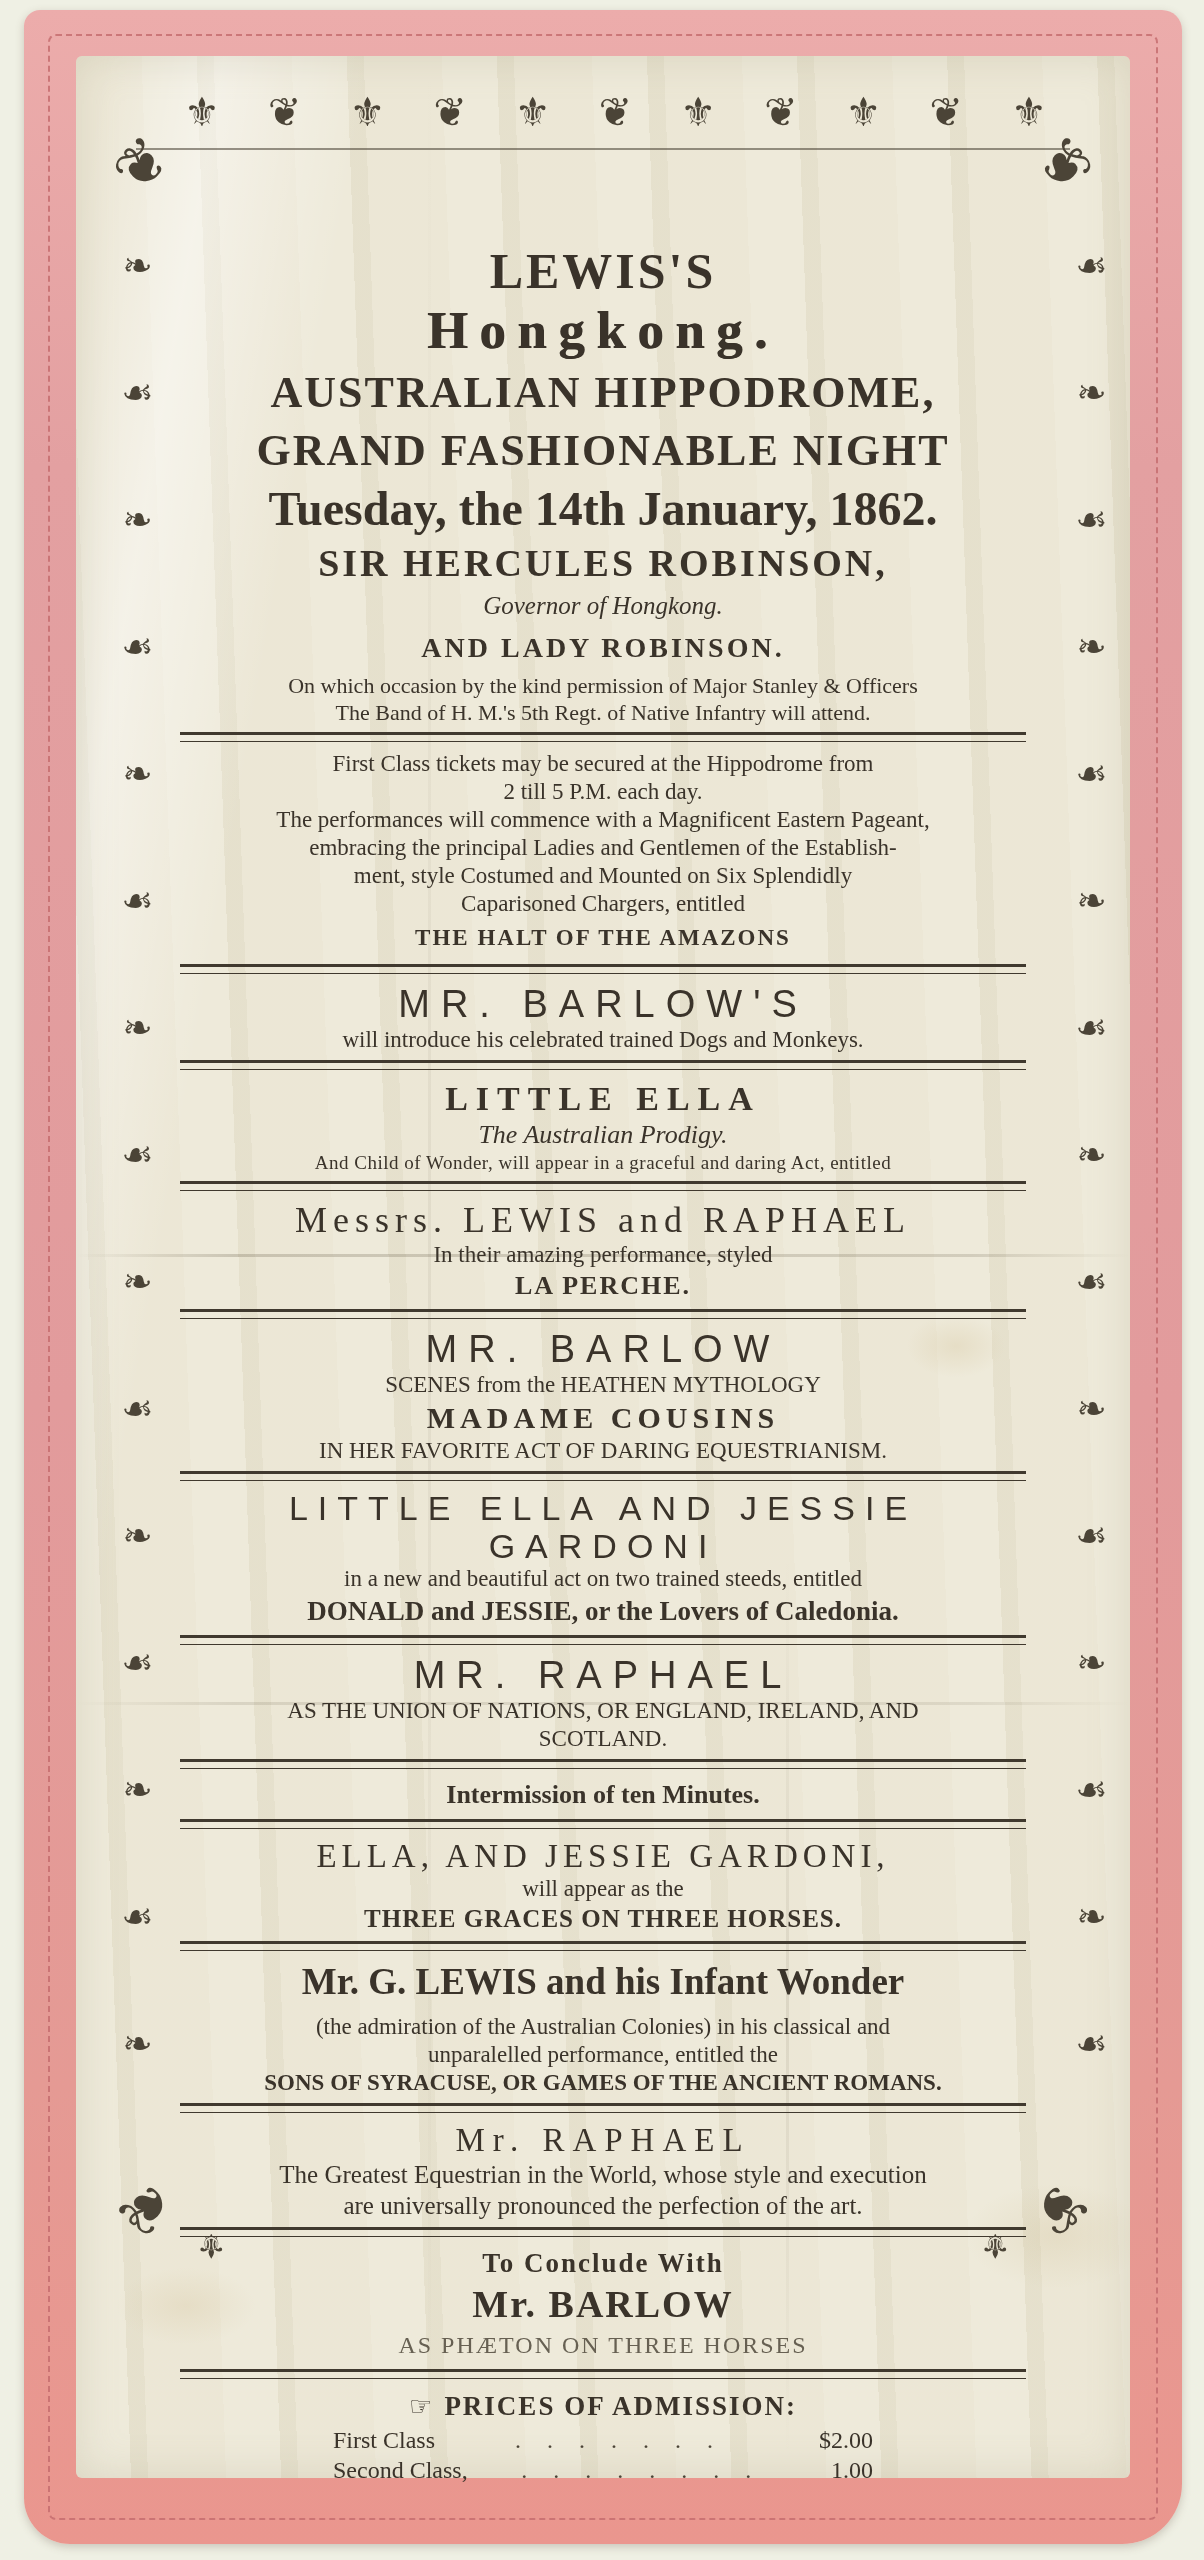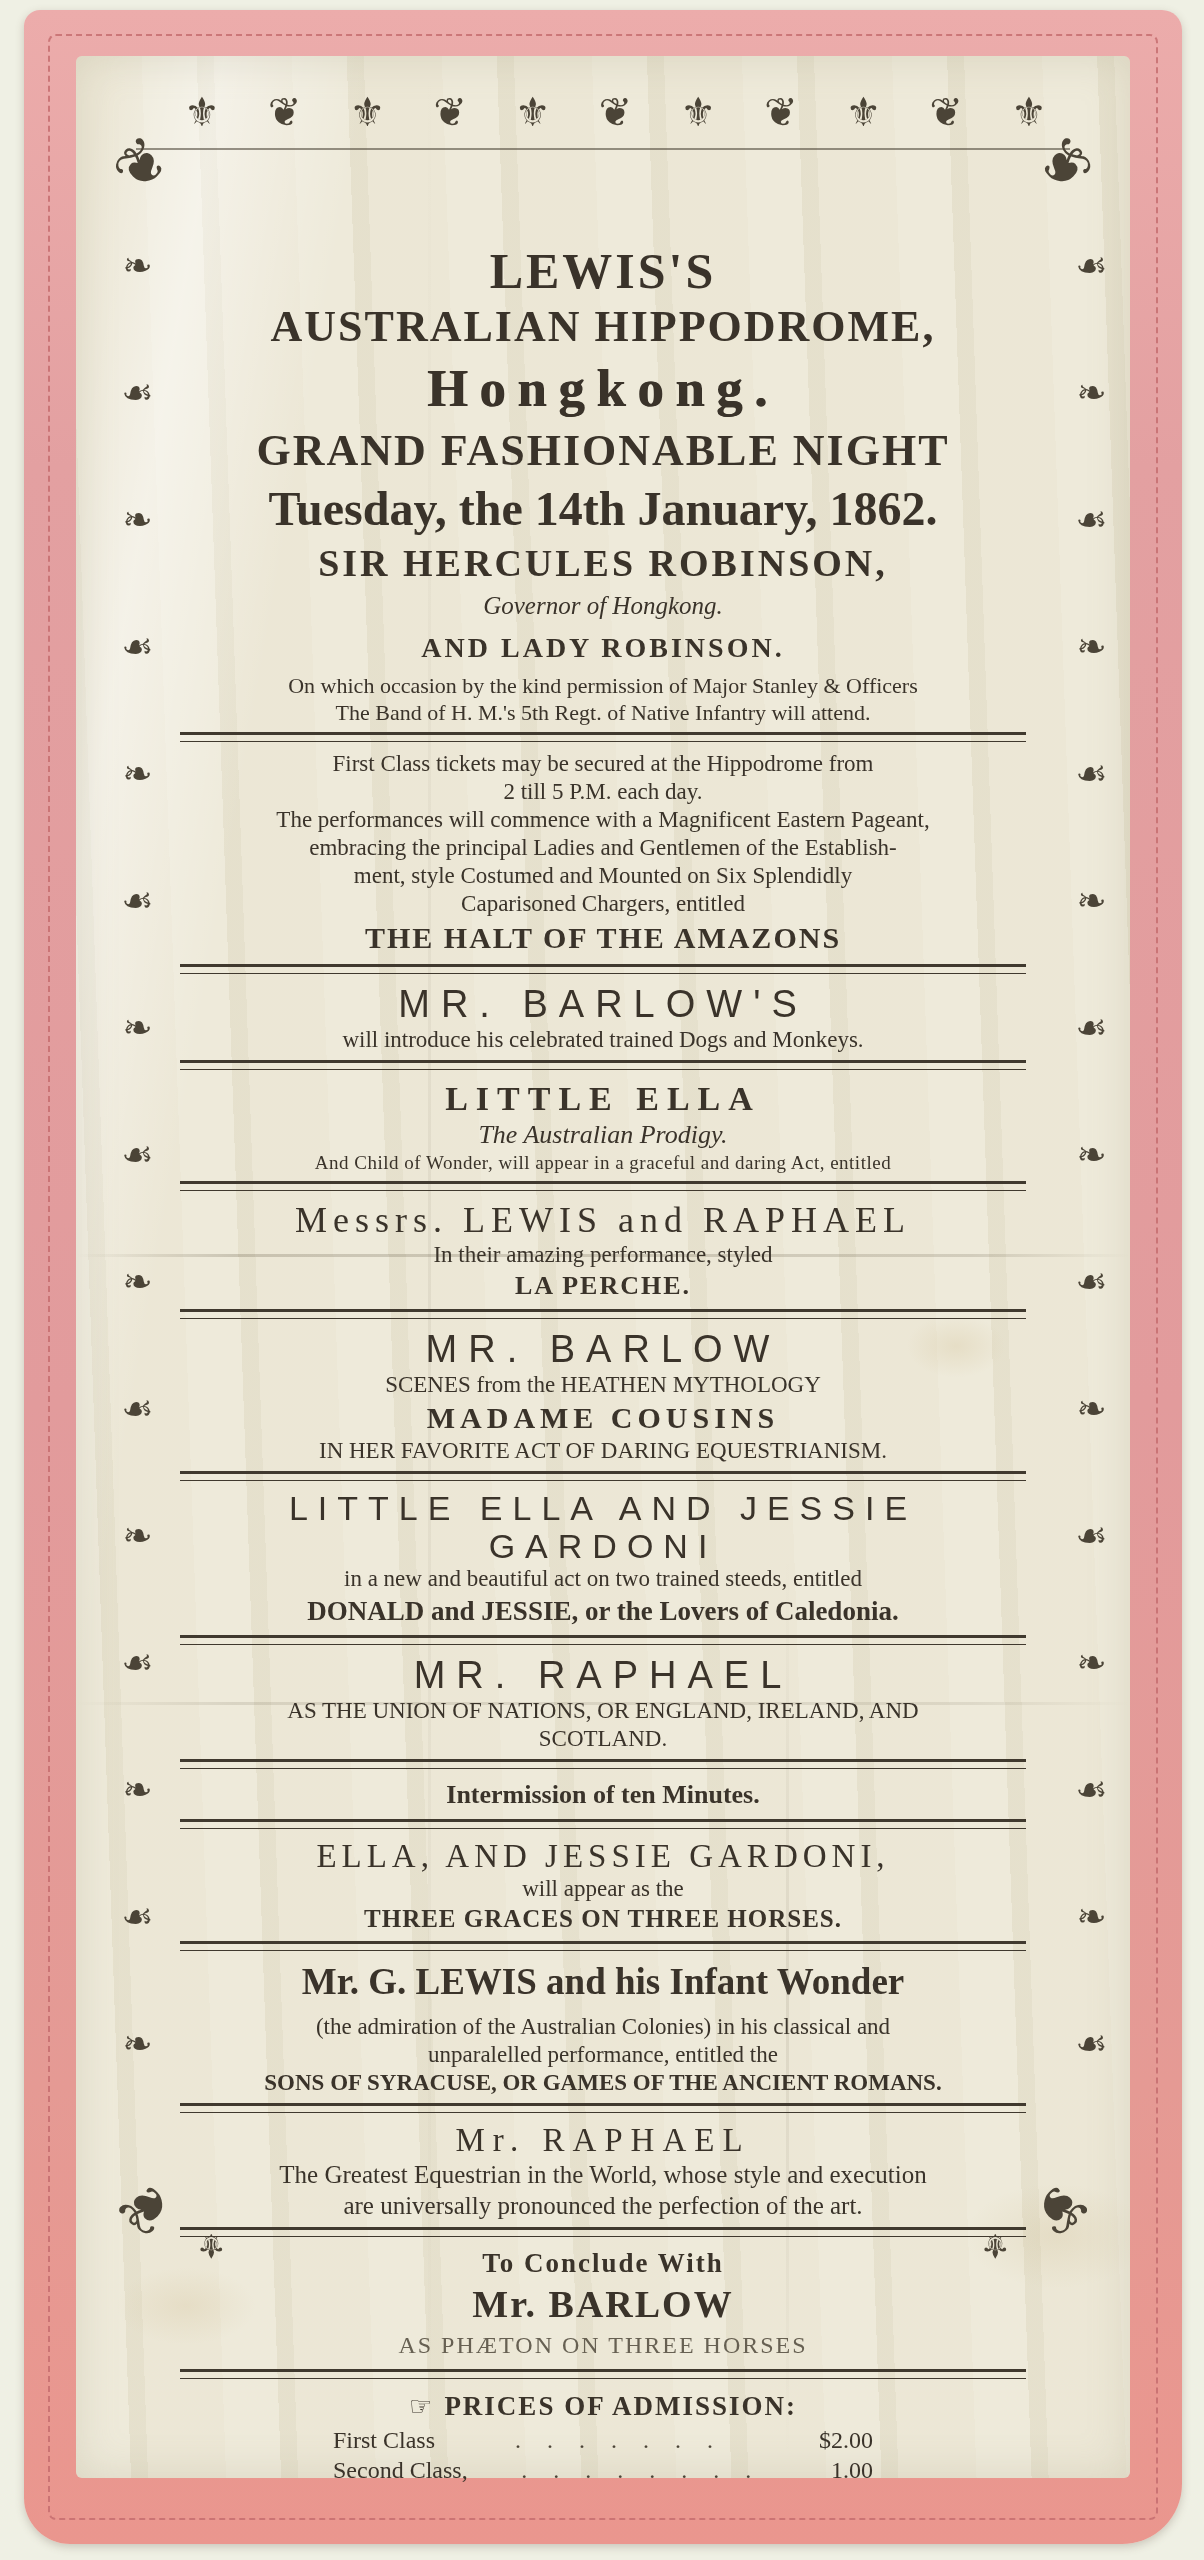--- a/index.html
+++ b/index.html
@@ -72,21 +72,21 @@
   .t-gfn     {font-size:44px;line-height:58px;font-weight:700;letter-spacing:2px;}
   .t-date    {font-size:48px;line-height:58px;font-weight:700;}
   .t-intro   {font-size:24px;line-height:34px;}
   .t-patron  {font-size:38px;line-height:50px;font-weight:700;letter-spacing:3px;}
   .t-gov     {font-size:25px;line-height:36px;font-style:italic;}
   .t-lady    {font-size:28px;line-height:48px;font-weight:700;letter-spacing:3px;}
   .t-note    {font-size:22px;line-height:27px;}
   
   .body      {font-size:23px;line-height:28px;}
   .body-sm   {font-size:19px;line-height:25px;letter-spacing:.5px;}
-  .amazons   {font-size:30px;line-height:40px;font-weight:700;letter-spacing:2px;}
+  .amazons   {font-size:23px;line-height:40px;font-weight:700;letter-spacing:2px;}
   .sans-head {font-family:"Liberation Sans",sans-serif;font-weight:400;font-size:38px;line-height:44px;letter-spacing:11px;margin-top:4px;}
   .sans-head2{font-family:"Liberation Sans",sans-serif;font-weight:400;font-size:34px;line-height:38px;letter-spacing:10px;margin-top:4px;}
   .fat       {font-size:34px;line-height:42px;font-weight:700;letter-spacing:8px;}
   .fat-sm    {font-size:30px;line-height:38px;font-weight:700;letter-spacing:5px;}
   .ital      {font-size:26px;line-height:30px;font-style:italic;}
   .t-title   {font-size:25px;line-height:32px;font-weight:700;letter-spacing:1px;}
   .messrs    {font-size:36px;line-height:42px;letter-spacing:6px;margin-top:2px;}
   .spread    {font-size:33px;line-height:38px;letter-spacing:5px;margin-top:2px;}
   .laperche  {font-size:26px;line-height:34px;font-weight:700;letter-spacing:2px;}
   .donald    {font-size:27px;line-height:36px;font-weight:700;}
@@ -122,22 +122,22 @@
     <span class="orn corner tl">❦</span>
     <span class="orn corner tr">❦</span>
     <span class="orn corner bl">❦</span>
     <span class="orn corner br">❦</span>
     <span class="orn pendant pl">⚜</span>
     <span class="orn pendant pr">⚜</span>
 
     <div class="content">
 
       <span class="ln t-lewis">LEWIS'S</span>
+      <span class="ln t-hk">Hongkong.</span>
       <span class="ln t-hippo">AUSTRALIAN HIPPODROME,</span>
-      <span class="ln t-hk">Hongkong.</span>
       <span class="ln t-gfn">GRAND FASHIONABLE NIGHT</span>
       <span class="ln t-date">Tuesday, the 14th January, 1862.</span>
       <span class="ln t-patron">SIR HERCULES ROBINSON,</span>
       <span class="ln t-gov">Governor of Hongkong.</span>
       <span class="ln t-lady">AND LADY ROBINSON.</span>
       <span class="ln t-note">On which occasion by the kind permission of Major Stanley &amp; Officers</span>
       <span class="ln t-note">The Band of H. M.'s 5th Regt. of Native Infantry will attend.</span>
 
       <div class="rule"></div>
 

